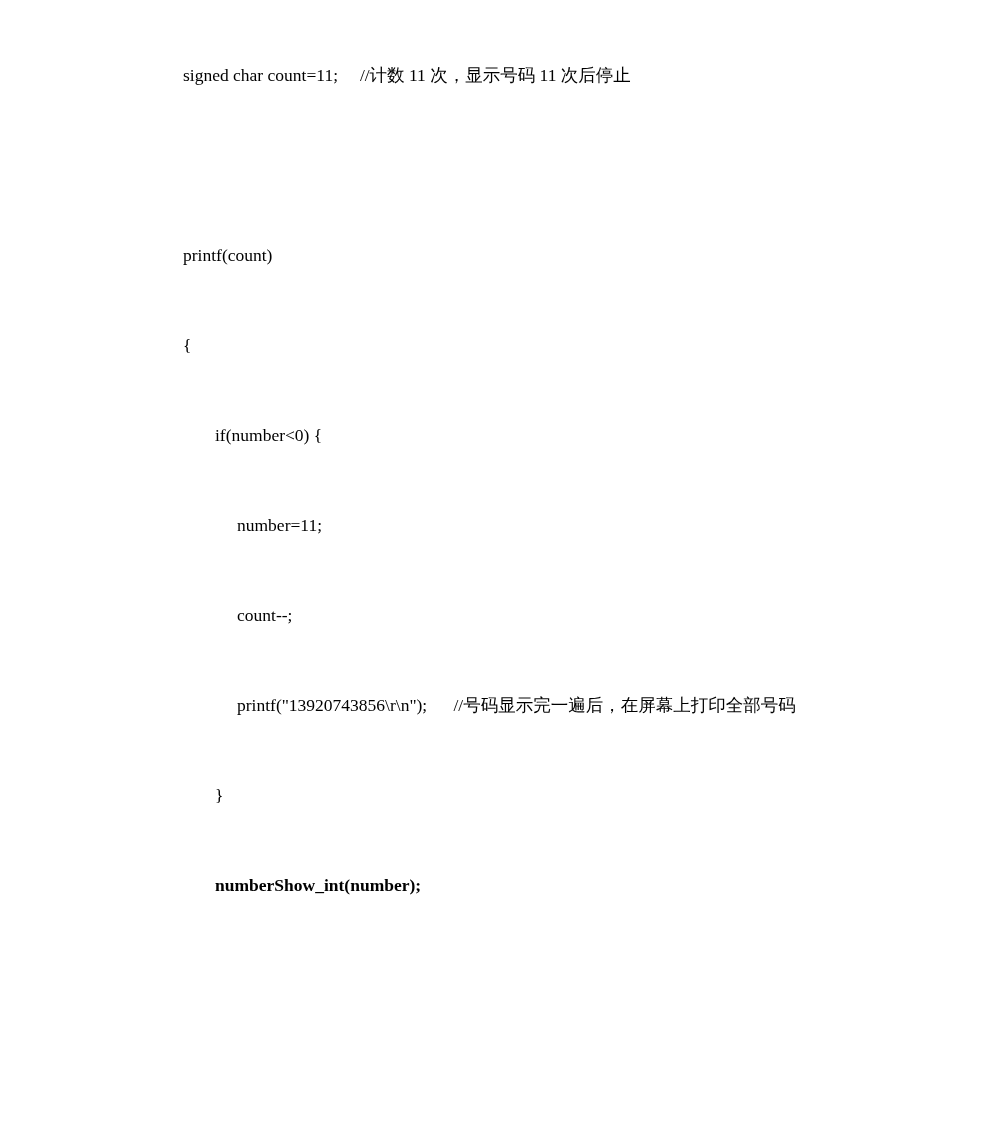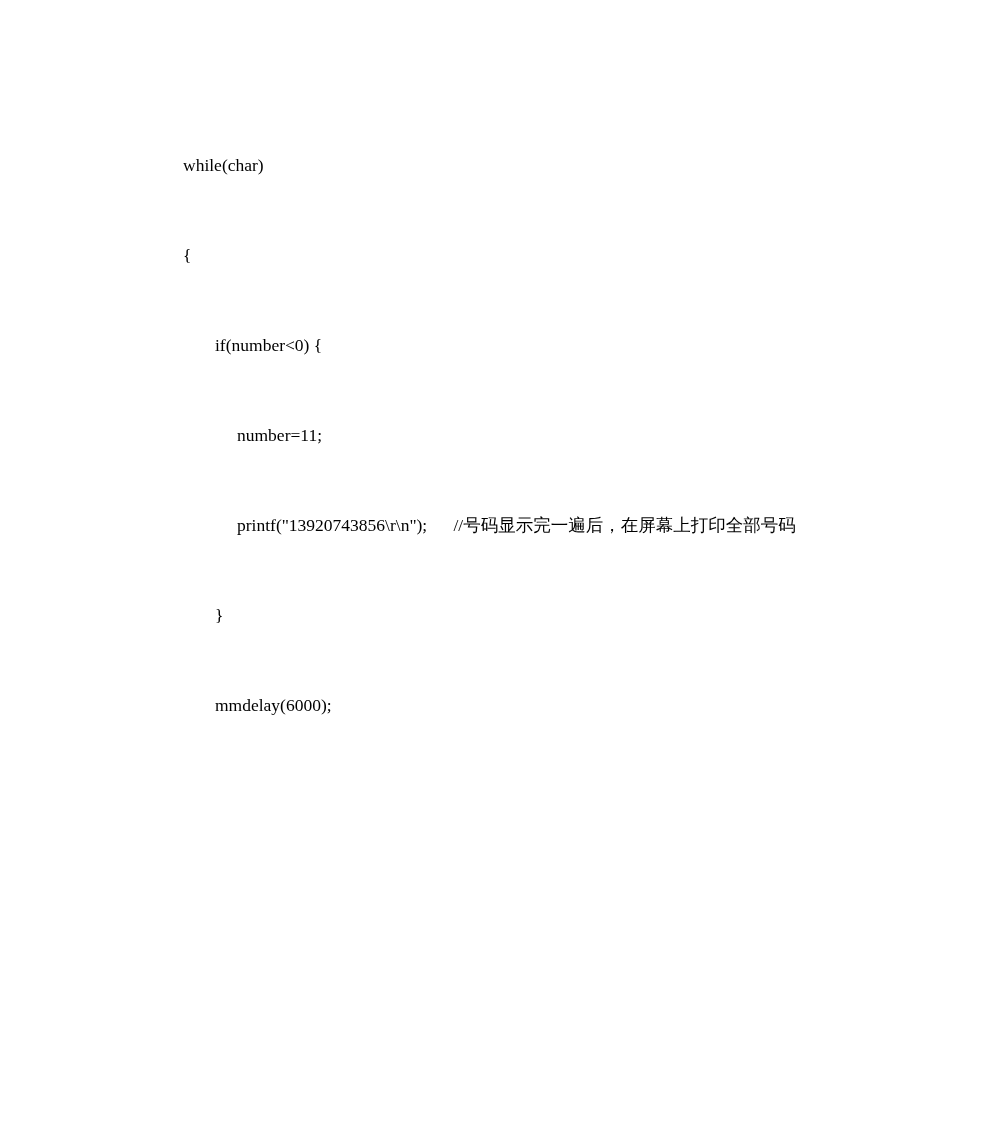--- a/index.html
+++ b/index.html
@@ -36,26 +36,28 @@
   .indent3 { padding-left: 92px; }
   .blank { height: 30px; }
   .bold-part { font-weight: bold; }
 </style>
 </head>
 <body>
 
 <div class="page">
 
   <div class="code-block">
+    <div class="code-line indent1">signed char count=11;     //计数 11 次，显示号码 11 次后停止</div>
     <div class="code-line blank"></div>
-    <div class="code-line indent1">while(char)</div>
+    <div class="code-line indent1">printf(count)</div>
     <div class="code-line indent1">{</div>
     <div class="code-line indent2">if(number&lt;0) {</div>
     <div class="code-line indent3">number=11;</div>
+    <div class="code-line indent3">count--;</div>
     <div class="code-line indent3">printf("13920743856\r\n");      //号码显示完一遍后，在屏幕上打印全部号码</div>
     <div class="code-line indent2">}</div>
-    <div class="code-line indent2">mmdelay(6000);</div>
+    <div class="code-line indent2 bold-part">numberShow_int(number);</div>
     <div class="code-line blank"></div>
     
     
   </div>
 
 </div>
 
 </body></html>

